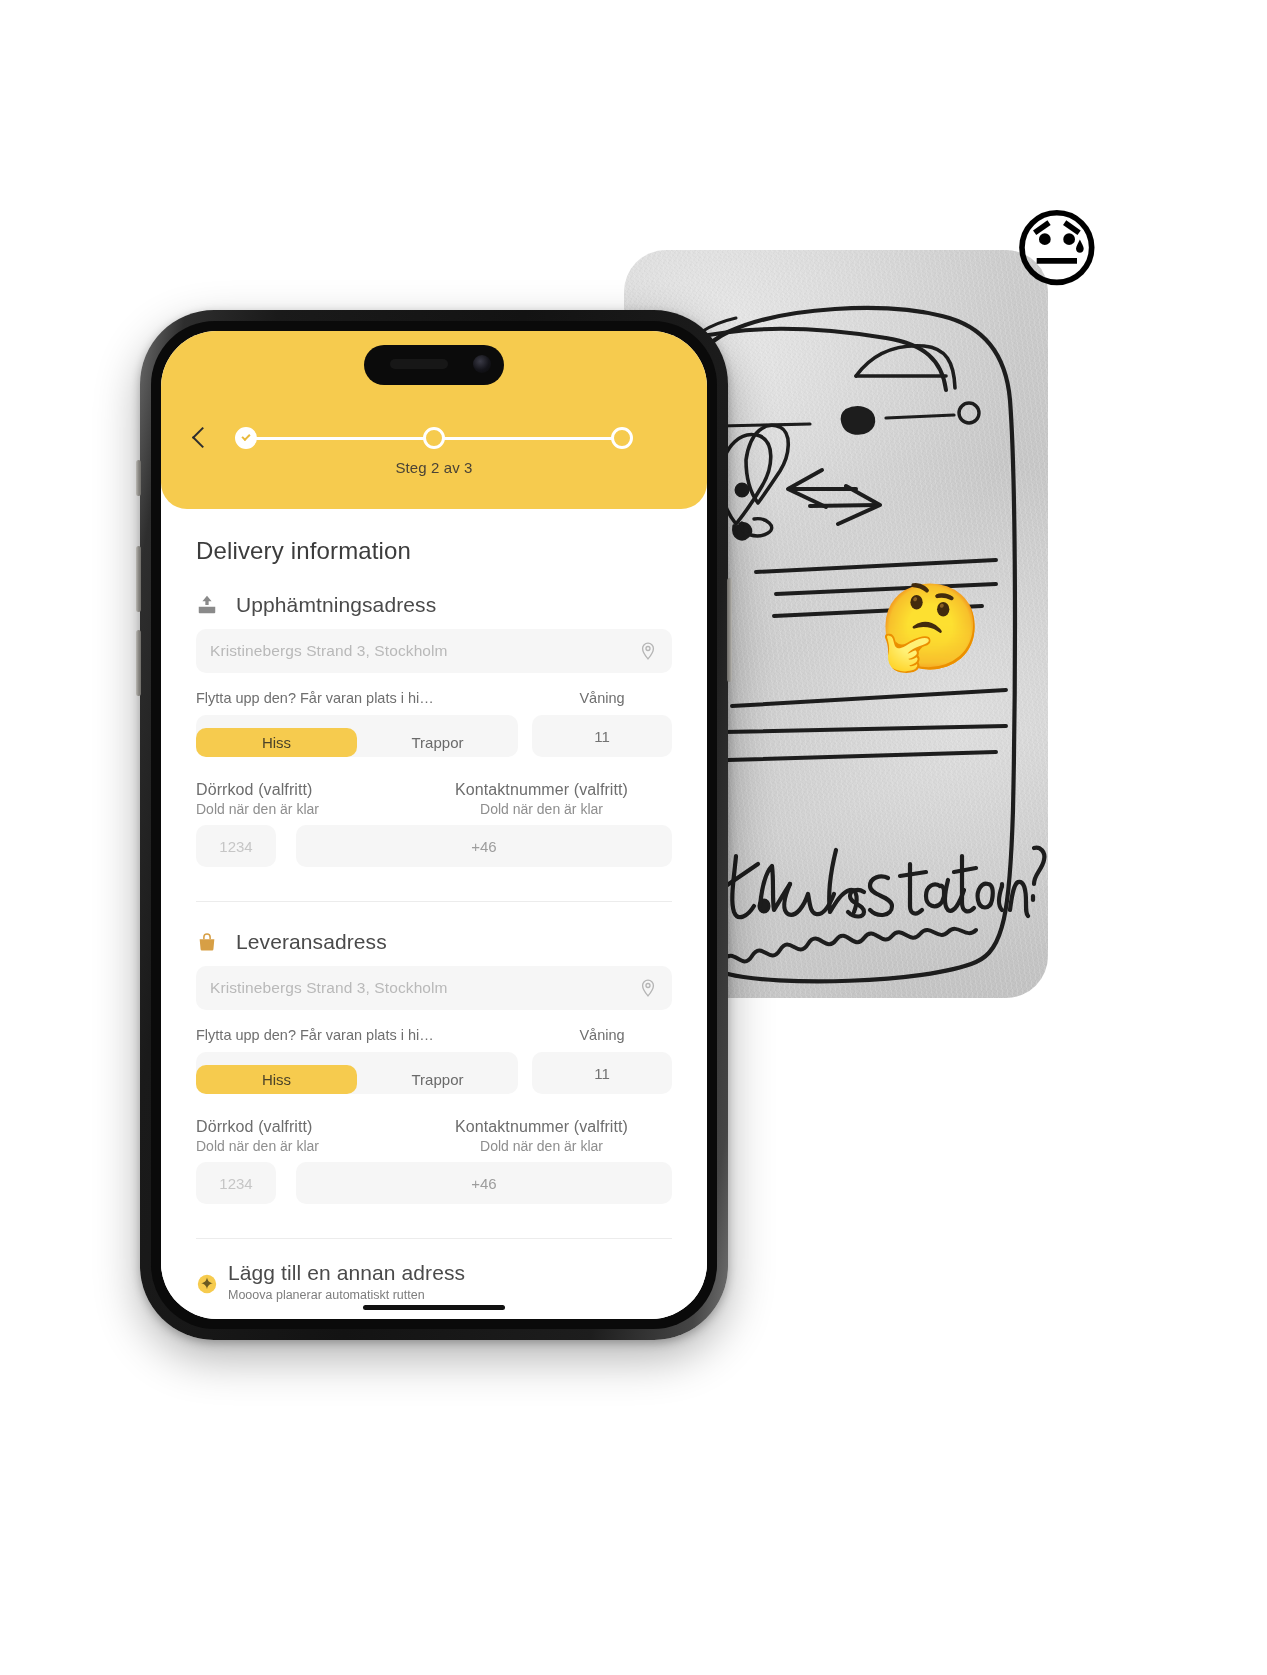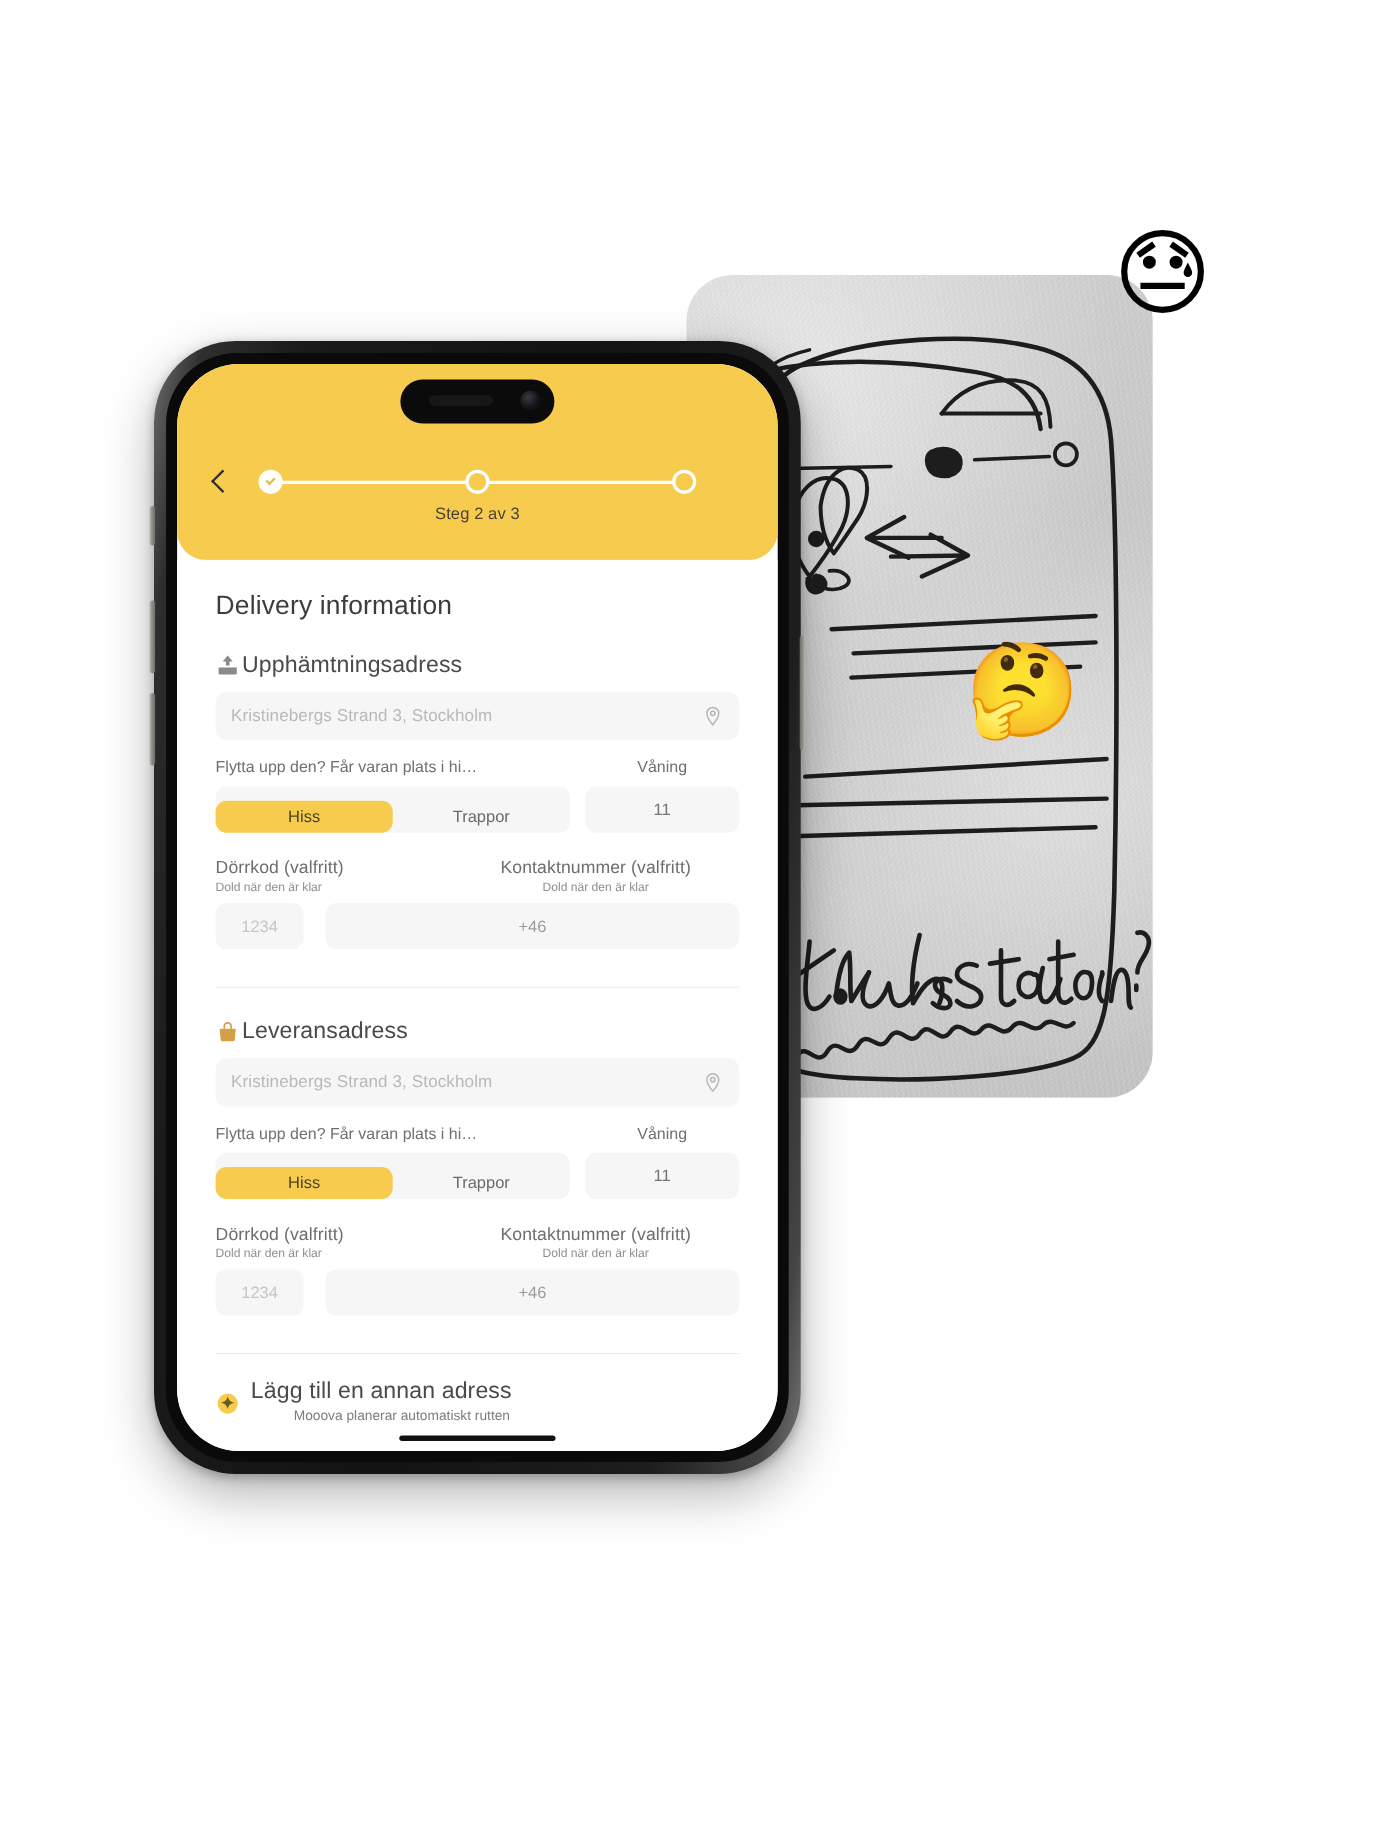--- a/index.html
+++ b/index.html
@@ -128,21 +128,21 @@
 
   
   .body-scroll {
     position:absolute; left:0; right:0; top:178px; bottom:0;
     background:#fff;
     padding: 0 35px;
     overflow:hidden;
   }
   .page-title { margin-top:28px; font-size:24px; color:#3c3c3c; letter-spacing:.15px; font-weight:400;}
 
-  .section-head { display:flex; align-items:center; gap:2px; margin-top:28px; }
+  .section-head { display:flex; align-items:center; gap:18px; margin-top:28px; }
   .section-head .shtitle { font-size:21px; color:#4a4a4a; letter-spacing:.1px; }
 
   .addr-field {
     margin-top:12px; height:44px; background:#f6f6f6; border-radius:10px;
     display:flex; align-items:center; padding:0 14px; position:relative;
   }
   .addr-field .ph { font-size:15.5px; color:#b9b9b9; letter-spacing:.1px; }
   .pin-icon { position:absolute; right:14px; top:50%; transform:translateY(-50%); }
 
   .row-labels { display:flex; margin-top:17px; align-items:flex-end; }
@@ -162,35 +162,35 @@
   .vaning {
     width:140px; height:42px; background:#f6f6f6; border-radius:10px;
     display:flex; align-items:center; justify-content:center;
     font-size:15px; color:#737373;
   }
 
   .row-labels2 { display:flex; margin-top:24px; }
   .lbl-col-a { width:215px; }
   .lbl-col-b { flex:1 1 auto; text-align:center; }
   .lbl-main { font-size:16px; color:#6d6d6d; letter-spacing:.1px; }
-  .lbl-sub  { font-size:11px; color:#8e8e8e; margin-top:2px; }
+  .lbl-sub  { font-size:14px; color:#8e8e8e; margin-top:2px; }
 
   .row-inputs { display:flex; margin-top:8px; gap:20px; }
   .inp-small { width:80px; height:42px; background:#f6f6f6; border-radius:10px;
                display:flex; align-items:center; justify-content:center;
                font-size:15px; color:#c6c6c6;}
   .inp-wide  { flex:1 1 auto; height:42px; background:#f6f6f6; border-radius:10px;
                display:flex; align-items:center; justify-content:center;
                font-size:15px; color:#9d9d9d;}
 
   .divider { height:1px; background:#ececec; margin-top:34px; }
 
   .addmore { display:flex; align-items:center; gap:10px; margin-top:22px; }
   .addmore .txtwrap .t1 { font-size:21px; color:#4a4a4a; letter-spacing:.1px;}
-  .addmore .txtwrap .t2 { font-size:12.5px; color:#7d7d7d; margin-top:3px;margin-left:39px;}
+  .addmore .txtwrap .t2 { font-size:12.5px; color:#7d7d7d; margin-top:3px;}
 
   .home-ind {
     position:absolute; left:50%; transform:translateX(-50%);
     bottom:9px; width:142px; height:5px; border-radius:3px; background:#111;
   }
   svg { display:block; }
 </style>
 </head>
 <body>
 

